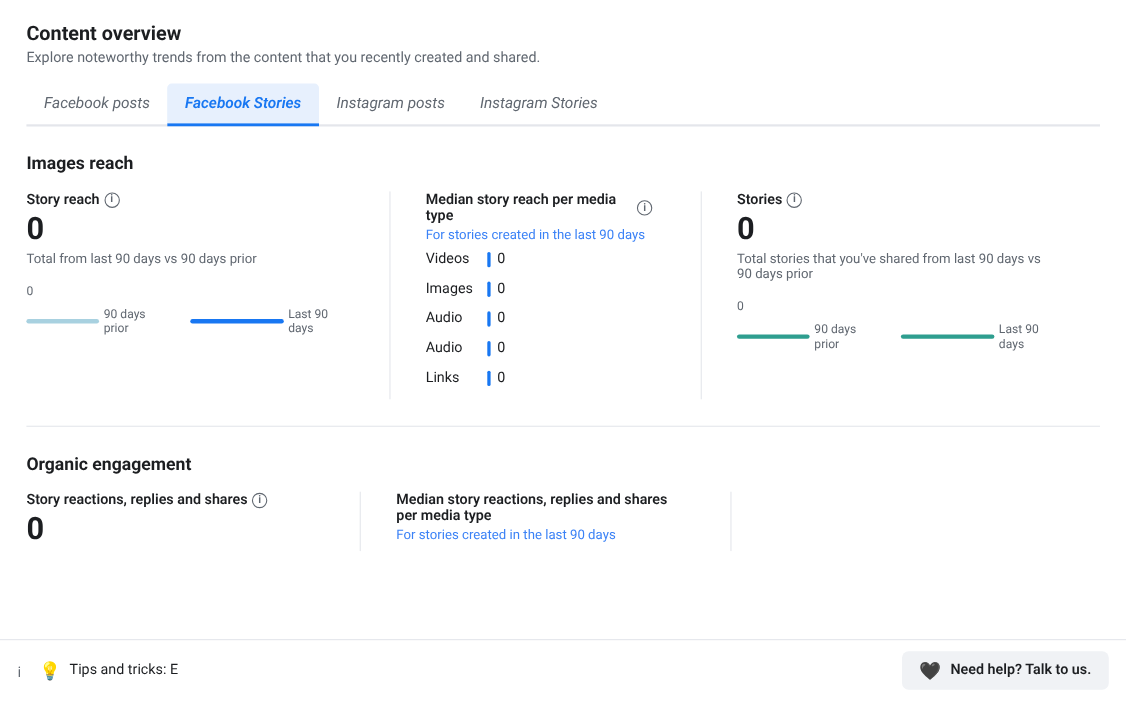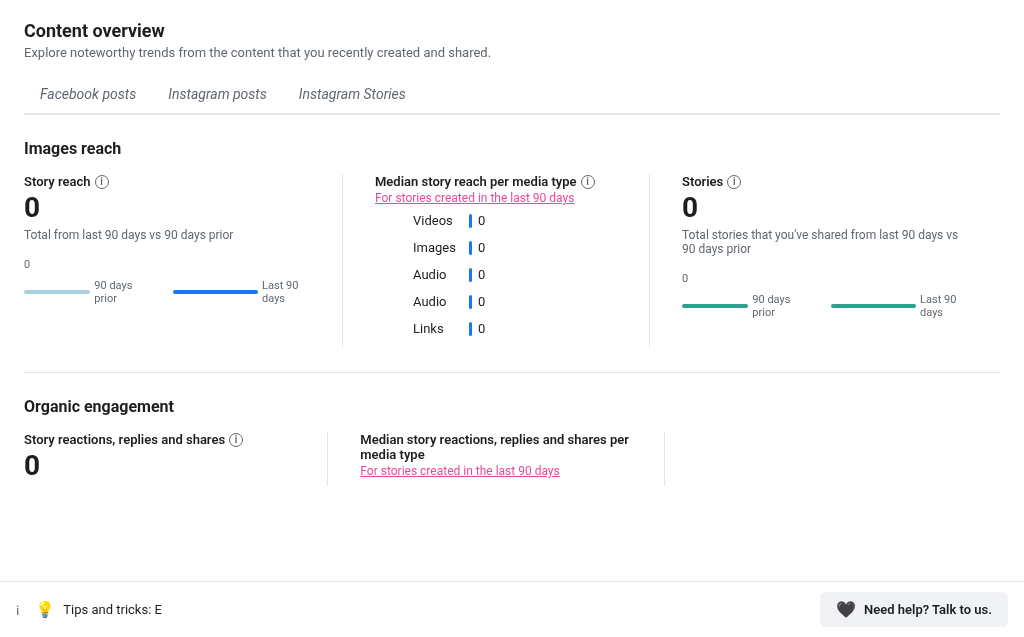--- a/index.html
+++ b/index.html
@@ -60,21 +60,21 @@
       margin-bottom: 16px;
     }
 
     .metrics-row {
       display: flex;
       gap: 0;
     }
 
     .metric-block {
       flex: 1;
-      padding-right: 32px;
+      padding-right: 44px;
       border-right: 1px solid #e4e6eb;
       margin-right: 32px;
     }
 
     .metric-block:last-child {
       border-right: none;
       margin-right: 0;
     }
 
     .metric-label {
@@ -82,23 +82,22 @@
       font-weight: 600;
       color: #1c1e21;
       display: flex;
       align-items: center;
       gap: 4px;
       margin-bottom: 2px;
     }
 
     .metric-sublabel {
       font-size: 12px;
-      color: #ec4899;
+      color: #3b82f6;
       margin-bottom: 8px;
-      text-decoration: underline;
     }
 
     .metric-value {
       font-size: 28px;
       font-weight: 700;
       margin-bottom: 4px;
     }
 
     .metric-description {
       font-size: 12px;
@@ -141,21 +140,20 @@
       border-radius: 2px;
     }
 
     .media-type-value {
       font-size: 13px;
       color: #1c1e21;
     }
 
     .media-type-group {
       margin-top: 8px;
-      margin-left: 38px;
     }
 
     
     .chart-area {
       margin-top: 16px;
       position: relative;
     }
 
     .chart-zero-label {
       font-size: 11px;
@@ -280,20 +278,21 @@
 
 <div class="page-wrapper">
 
   <div>
     <div class="content-overview-title">Content overview</div>
     <div class="content-overview-subtitle">Explore noteworthy trends from the content that you recently created and shared.</div>
   </div>
 
   <div class="tabs">
     <div class="tab">Facebook posts</div>
+    <div class="tab active">Facebook Stories</div>
     <div class="tab">Instagram posts</div>
     <div class="tab">Instagram Stories</div>
   </div>
 
   <div>
     <div class="section-title">Images reach</div>
 
     <div class="metrics-row">
 
       <div class="metric-block">

